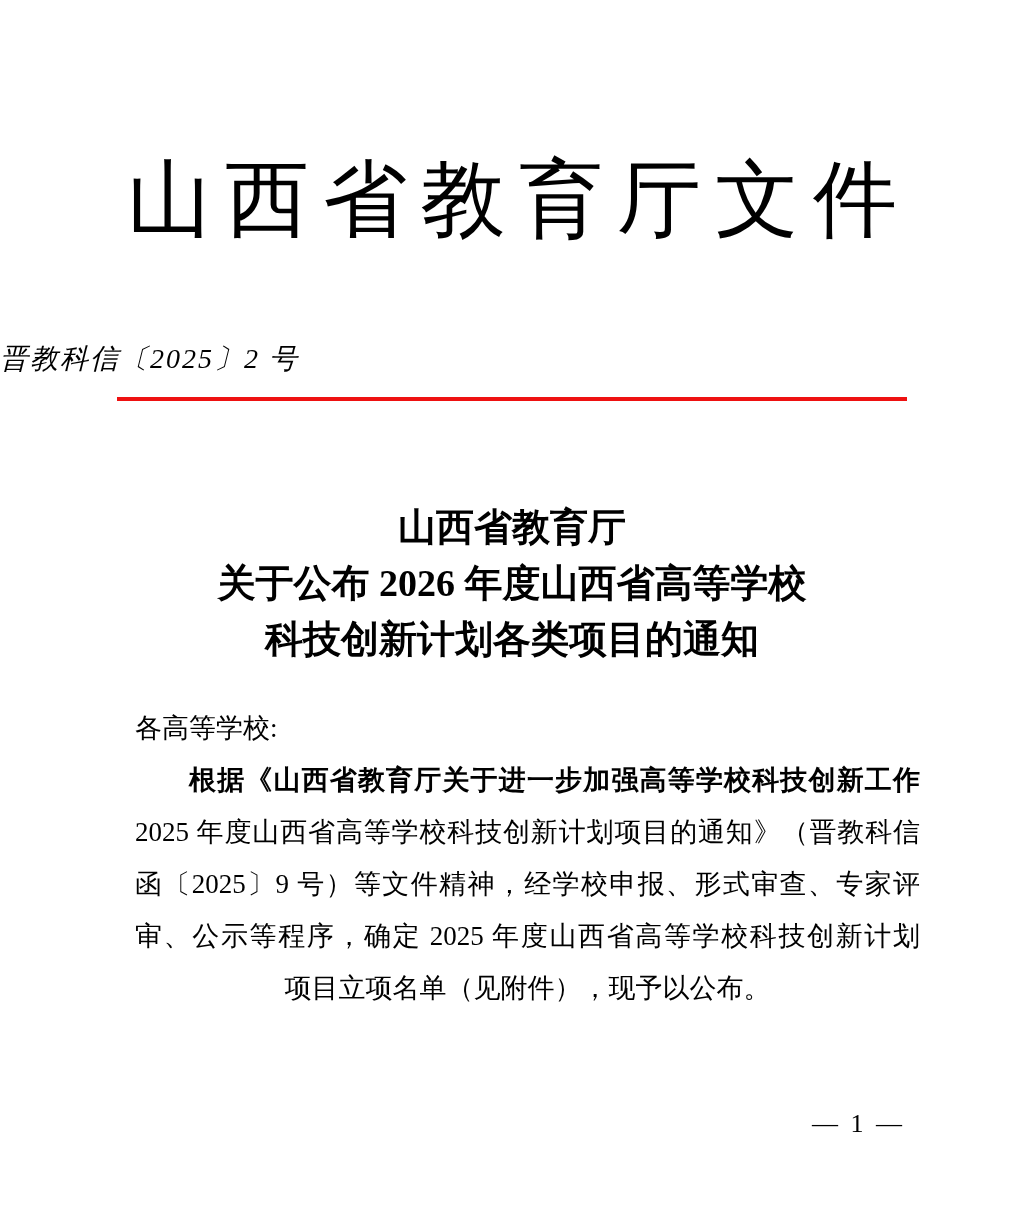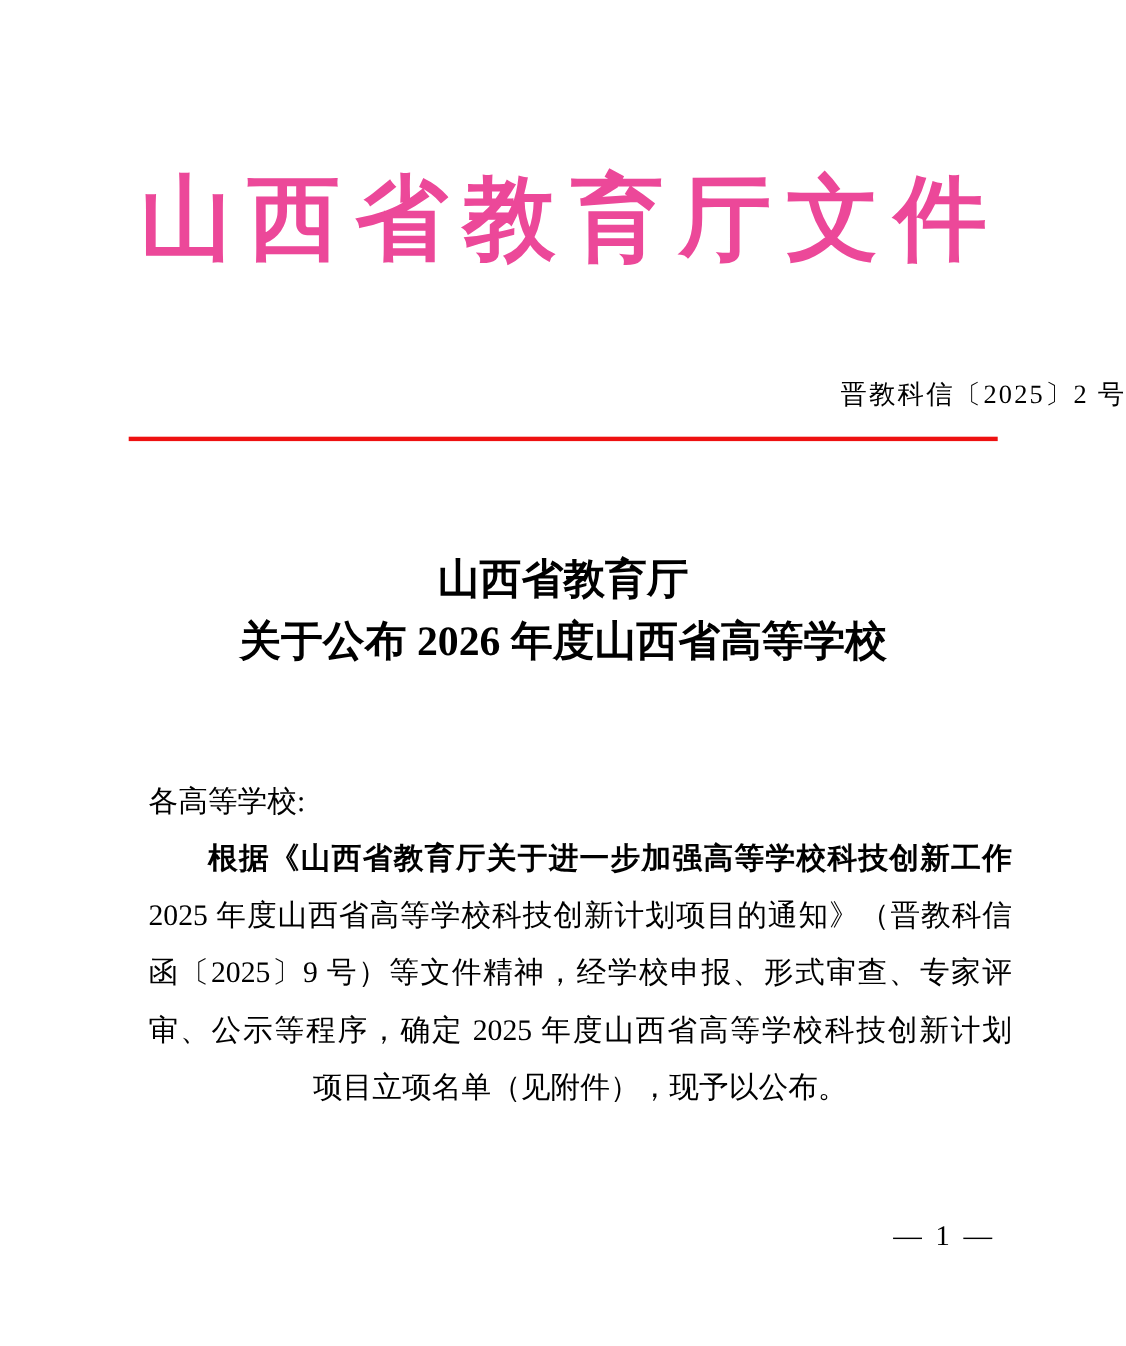--- a/index.html
+++ b/index.html
@@ -19,36 +19,37 @@
   .red-header {
     position: absolute;
     top: 150px;
     left: 0;
     width: 100%;
     display: flex;
     justify-content: center;
     white-space: nowrap;
   }
   .red-header .agency-text {
-    color: #ec4899;
+    color: #000000;
     font-size: 84px;
-    font-weight: bold;
+    font-weight: normal;
     letter-spacing: 14px;
     margin-right: -14px; 
     line-height: 1.2;
   }
   .doc-number {
     position: absolute;
     top: 340px;
     left: 0;
     width: 100%;
-    text-align: right;
-    font-size: 24px;
+    text-align: left;
+    font-size: 28px;
     letter-spacing: 2px;
     line-height: 38px;
+    font-style: italic;
   }
   .red-line {
     position: absolute;
     top: 397px;
     left: 117px;
     width: 790px;
     height: 4px;
     background: #ee1111;
   }
   .title-block {
@@ -102,20 +103,21 @@
     <span class="agency-text">山西省教育厅文件</span>
   </div>
 
   <div class="doc-number">晋教科信〔2025〕2 号</div>
 
   <div class="red-line"></div>
 
   <div class="title-block">
     <div class="title-line">山西省教育厅</div>
     <div class="title-line">关于公布 2026 年度山西省高等学校</div>
+    <div class="title-line">科技创新计划各类项目的通知</div>
   </div>
 
   <div class="body-block">
     <div class="salutation">各高等学校:</div>
     <div class="para-line just indent">根据《山西省教育厅关于进一步加强高等学校科技创新工作</div>
     <div class="para-line just">2025 年度山西省高等学校科技创新计划项目的通知》（晋教科信</div>
     <div class="para-line just">函〔2025〕9 号）等文件精神，经学校申报、形式审查、专家评</div>
     <div class="para-line just">审、公示等程序，确定 2025 年度山西省高等学校科技创新计划</div>
     <div class="para-line">项目立项名单（见附件），现予以公布。</div>
   </div>

